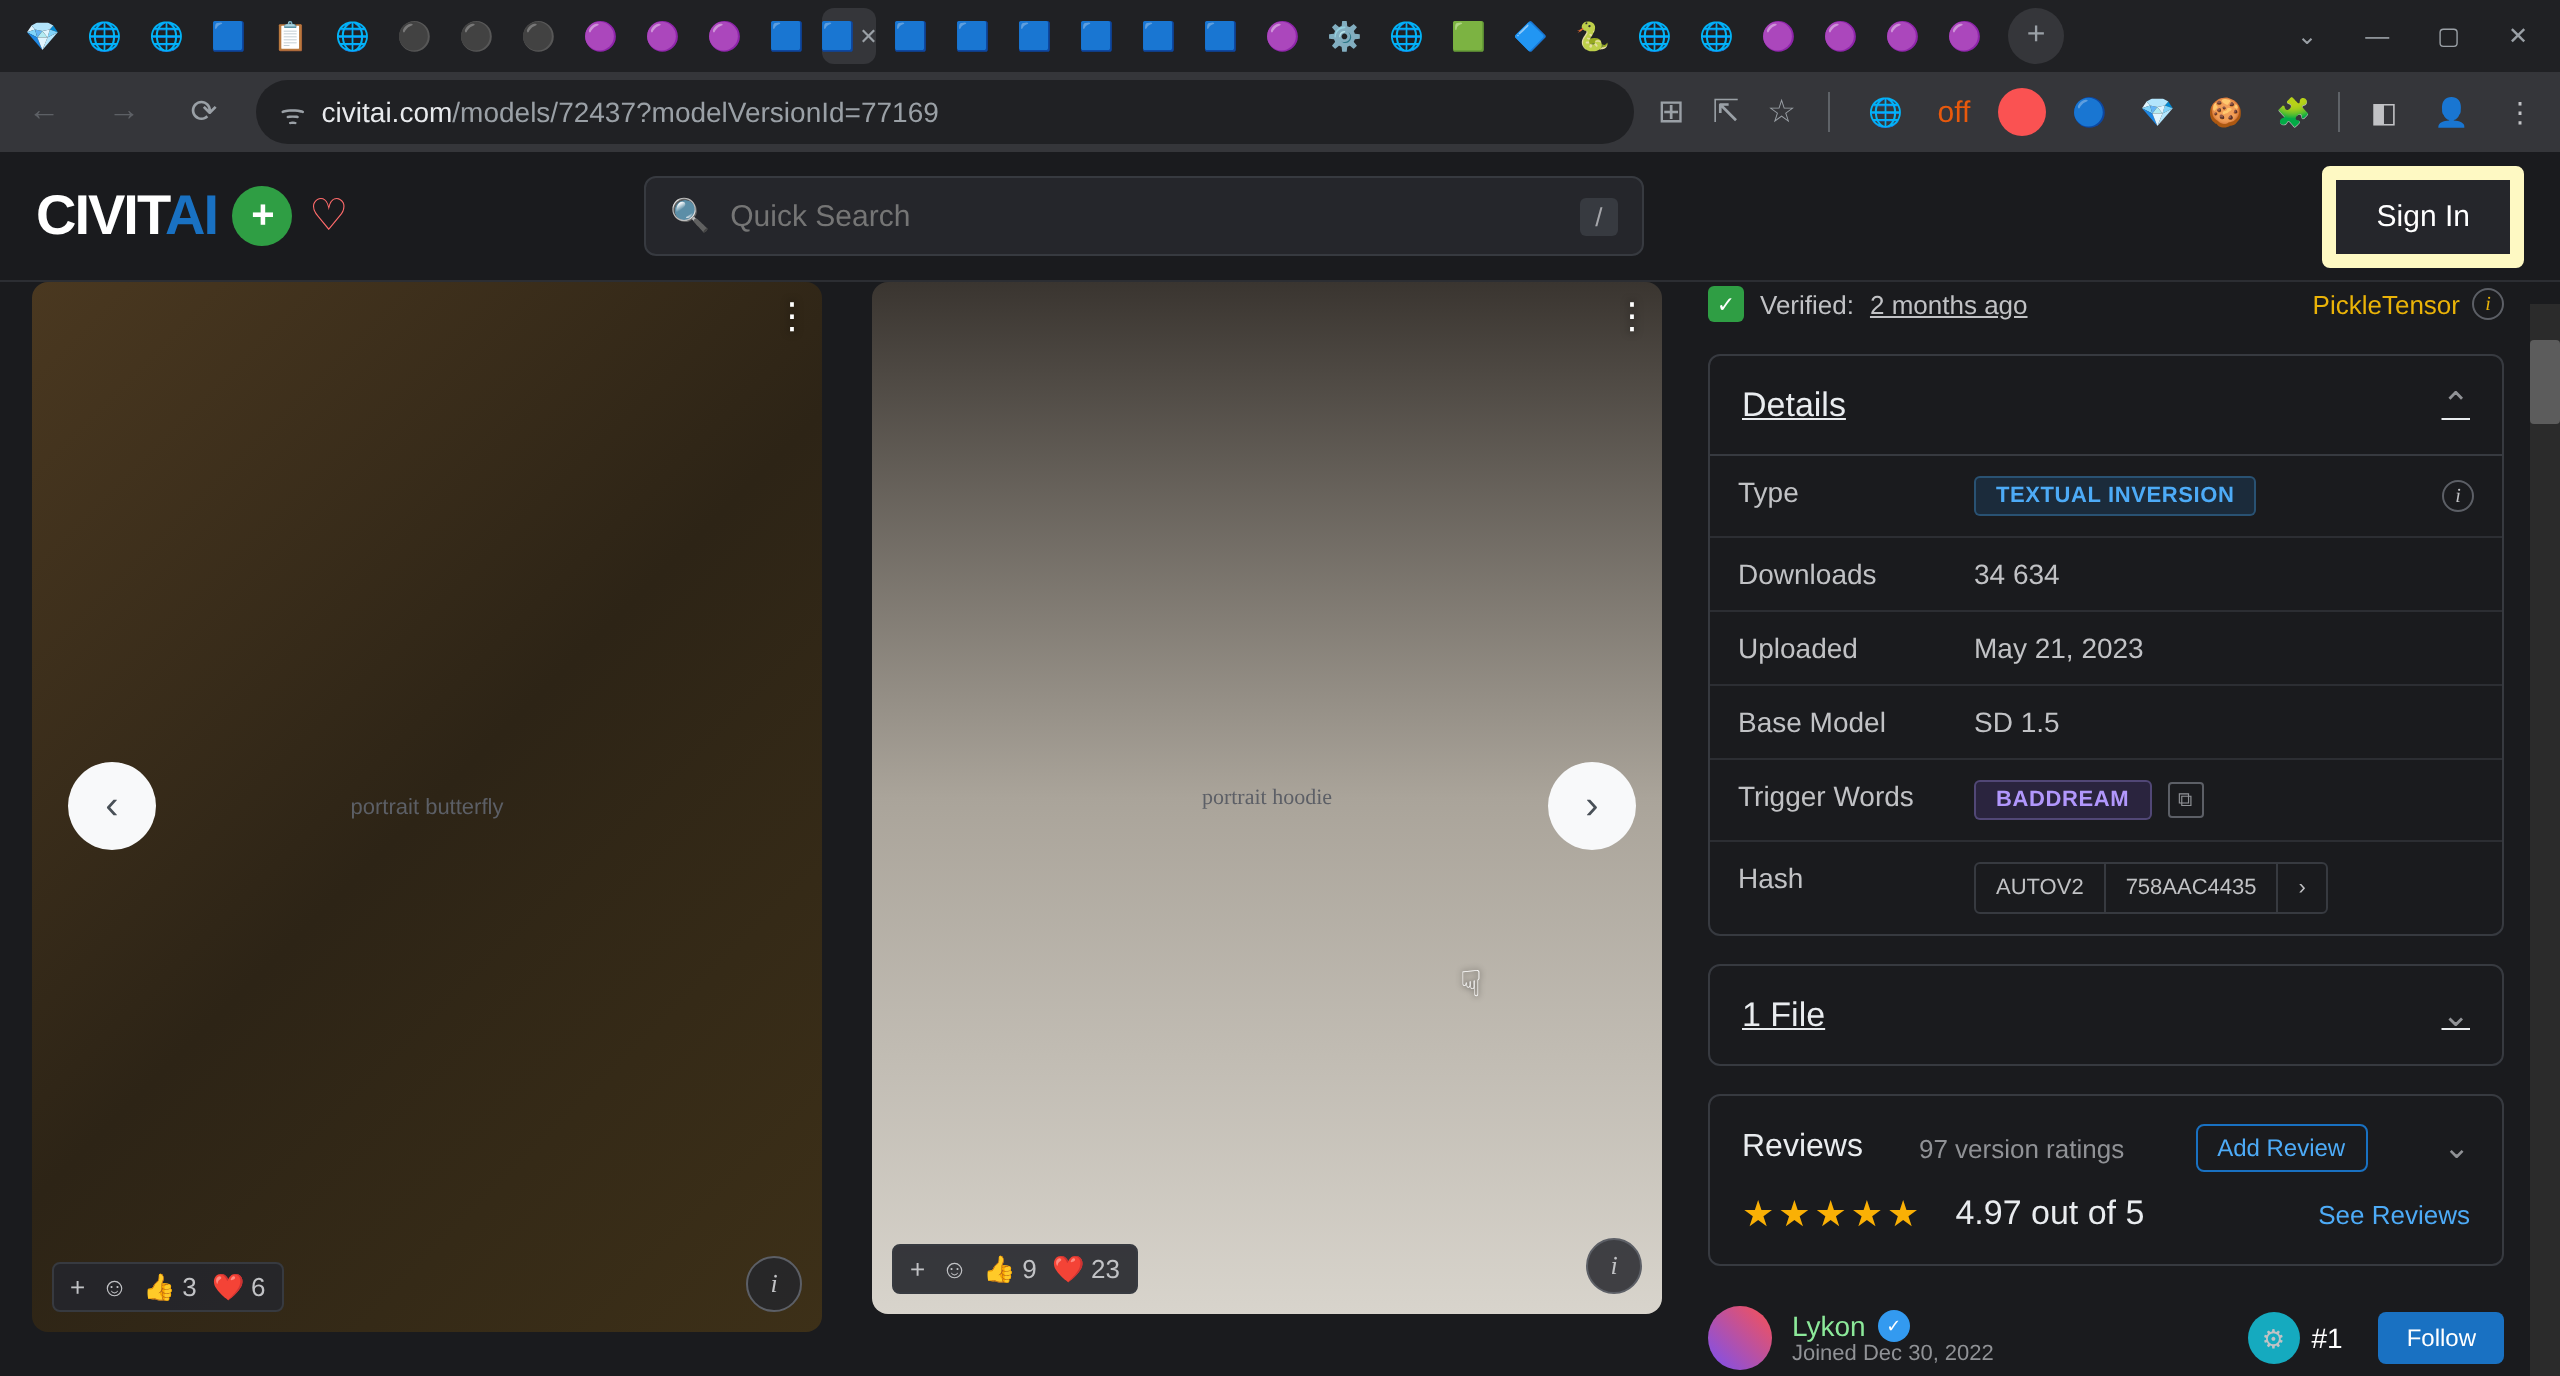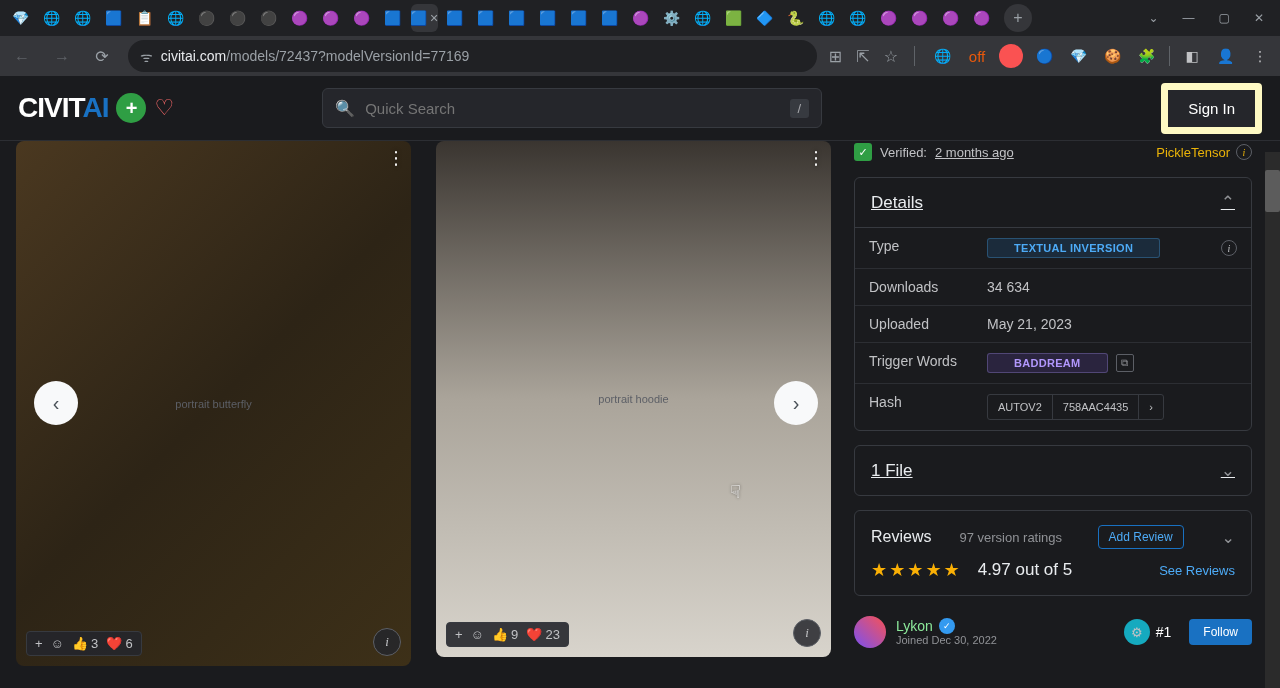--- a/index.html
+++ b/index.html
@@ -38,21 +38,21 @@
 .kbd { background: #373a40; padding: 2px 8px; border-radius: 3px; font-size: 13px; color: #a6a7ab; }
 .signin-btn { margin-left: auto; background: #25262b; border: 7px solid #fef9c3; border-radius: 4px; padding: 10px 20px; color: #fff; font-size: 15px; cursor: pointer; }
 
 .content { display: flex; padding: 0 16px; gap: 22px; height: 545px; position: relative; }
 .gallery { width: 816px; position: relative; }
 .img-card { position: absolute; background: #25262b; border-radius: 8px; overflow: hidden; }
 .img-card.first { left: 0; top: 0; width: 395px; height: 525px; }
 .img-card.second { left: 420px; top: 0; width: 395px; height: 516px; }
 .img-placeholder { width: 100%; height: 100%; display: flex; align-items: center; justify-content: center; font-size: 11px; color: #5c5f66; }
 .img-placeholder.p1 { background: linear-gradient(135deg, #4a3820, #2d2416, #3d3018); }
-.img-placeholder.p2 { background: linear-gradient(180deg, #3a3530, #aaa49a, #d8d4cc); }
+.img-placeholder.p2 { background: linear-gradient(180deg, #3a3530, #aaa49a, #d8d4cc); font-family: Liberation Serif, serif; }
 .card-menu { position: absolute; top: 6px; right: 6px; color: #fff; font-size: 18px; cursor: pointer; text-shadow: 0 0 4px rgba(0,0,0,0.8); }
 .reactions { position: absolute; bottom: 10px; left: 10px; background: rgba(37,38,43,0.9); border: 1px solid #373a40; border-radius: 4px; display: flex; align-items: center; padding: 4px 8px; gap: 8px; font-size: 13px; }
 .react-item { display: flex; align-items: center; gap: 3px; }
 .info-btn { position: absolute; bottom: 10px; right: 10px; width: 28px; height: 28px; background: rgba(37,38,43,0.85); border: 1px solid #5c5f66; border-radius: 50%; display: flex; align-items: center; justify-content: center; color: #c1c2c5; font-size: 13px; font-style: italic; font-family: Georgia, serif; cursor: pointer; }
 .carousel-btn { position: absolute; width: 44px; height: 44px; background: #f8f9fa; border-radius: 50%; display: flex; align-items: center; justify-content: center; color: #495057; font-size: 20px; cursor: pointer; z-index: 5; top: 240px; }
 .carousel-btn.prev { left: 18px; }
 .carousel-btn.next { right: 14px; }
 
 .sidebar { width: 398px; display: flex; flex-direction: column; gap: 14px; overflow: hidden; }
 .verified-row { display: flex; align-items: center; gap: 8px; font-size: 13px; padding: 2px 0; }
@@ -62,21 +62,21 @@
 .pickle-i { width: 16px; height: 16px; border: 1px solid #5c5f66; border-radius: 50%; display: flex; align-items: center; justify-content: center; font-size: 10px; font-style: italic; font-family: Georgia, serif; }
 
 .panel { border: 1px solid #373a40; border-radius: 6px; }
 .panel-head { padding: 14px 16px; font-size: 17px; color: #e9ecef; display: flex; align-items: center; cursor: pointer; text-decoration: underline; }
 .panel-head .chev { margin-left: auto; color: #909296; }
 .panel-body { border-top: 1px solid #373a40; }
 .detail-row { display: flex; border-bottom: 1px solid #2c2e33; }
 .detail-row:last-child { border-bottom: none; }
 .detail-key { width: 118px; padding: 10px 14px; font-size: 14px; color: #c1c2c5; }
 .detail-val { flex: 1; padding: 10px 14px; font-size: 14px; color: #c1c2c5; display: flex; align-items: center; gap: 8px; }
-.badge { padding: 3px 26px; border-radius: 3px; font-size: 11px; font-weight: 700; letter-spacing: 0.3px; }
+.badge { padding: 3px 10px; border-radius: 3px; font-size: 11px; font-weight: 700; letter-spacing: 0.3px; }
 .badge.type-b { background: rgba(34,139,230,0.15); color: #4dabf7; border: 1px solid rgba(77,171,247,0.3); }
 .badge.trigger-b { background: rgba(132,94,247,0.15); color: #b197fc; border: 1px solid rgba(177,151,252,0.3); }
 .copy-btn { width: 18px; height: 18px; border: 1px solid #5c5f66; border-radius: 2px; display: flex; align-items: center; justify-content: center; font-size: 10px; cursor: pointer; color: #909296; }
 .hash-box { display: flex; border: 1px solid #373a40; border-radius: 3px; overflow: hidden; height: 26px; }
 .hash-box span { padding: 4px 10px; font-size: 11px; border-right: 1px solid #373a40; display: flex; align-items: center; }
 .hash-box span:last-child { border-right: none; }
 .hash-box .hash-expand { cursor: pointer; }
 
 .reviews-panel { border: 1px solid #373a40; border-radius: 6px; padding: 14px 16px; display: flex; flex-direction: column; gap: 10px; }
 .review-top { display: flex; align-items: center; gap: 28px; justify-content: center; }
@@ -261,20 +261,24 @@
           </div>
           <div class="detail-row">
             <div class="detail-key">Downloads</div>
             <div class="detail-val">34 634</div>
           </div>
           <div class="detail-row">
             <div class="detail-key">Uploaded</div>
             <div class="detail-val">May 21, 2023</div>
           </div>
           <div class="detail-row">
+            <div class="detail-key">Base Model</div>
+            <div class="detail-val">SD 1.5</div>
+          </div>
+          <div class="detail-row">
             <div class="detail-key">Trigger Words</div>
             <div class="detail-val">
                 <span class="badge trigger-b">BADDREAM</span>
                 <span class="copy-btn">⧉</span>
               </div>
           </div>
           <div class="detail-row">
             <div class="detail-key">Hash</div>
             <div class="detail-val">
               <div class="hash-box">

